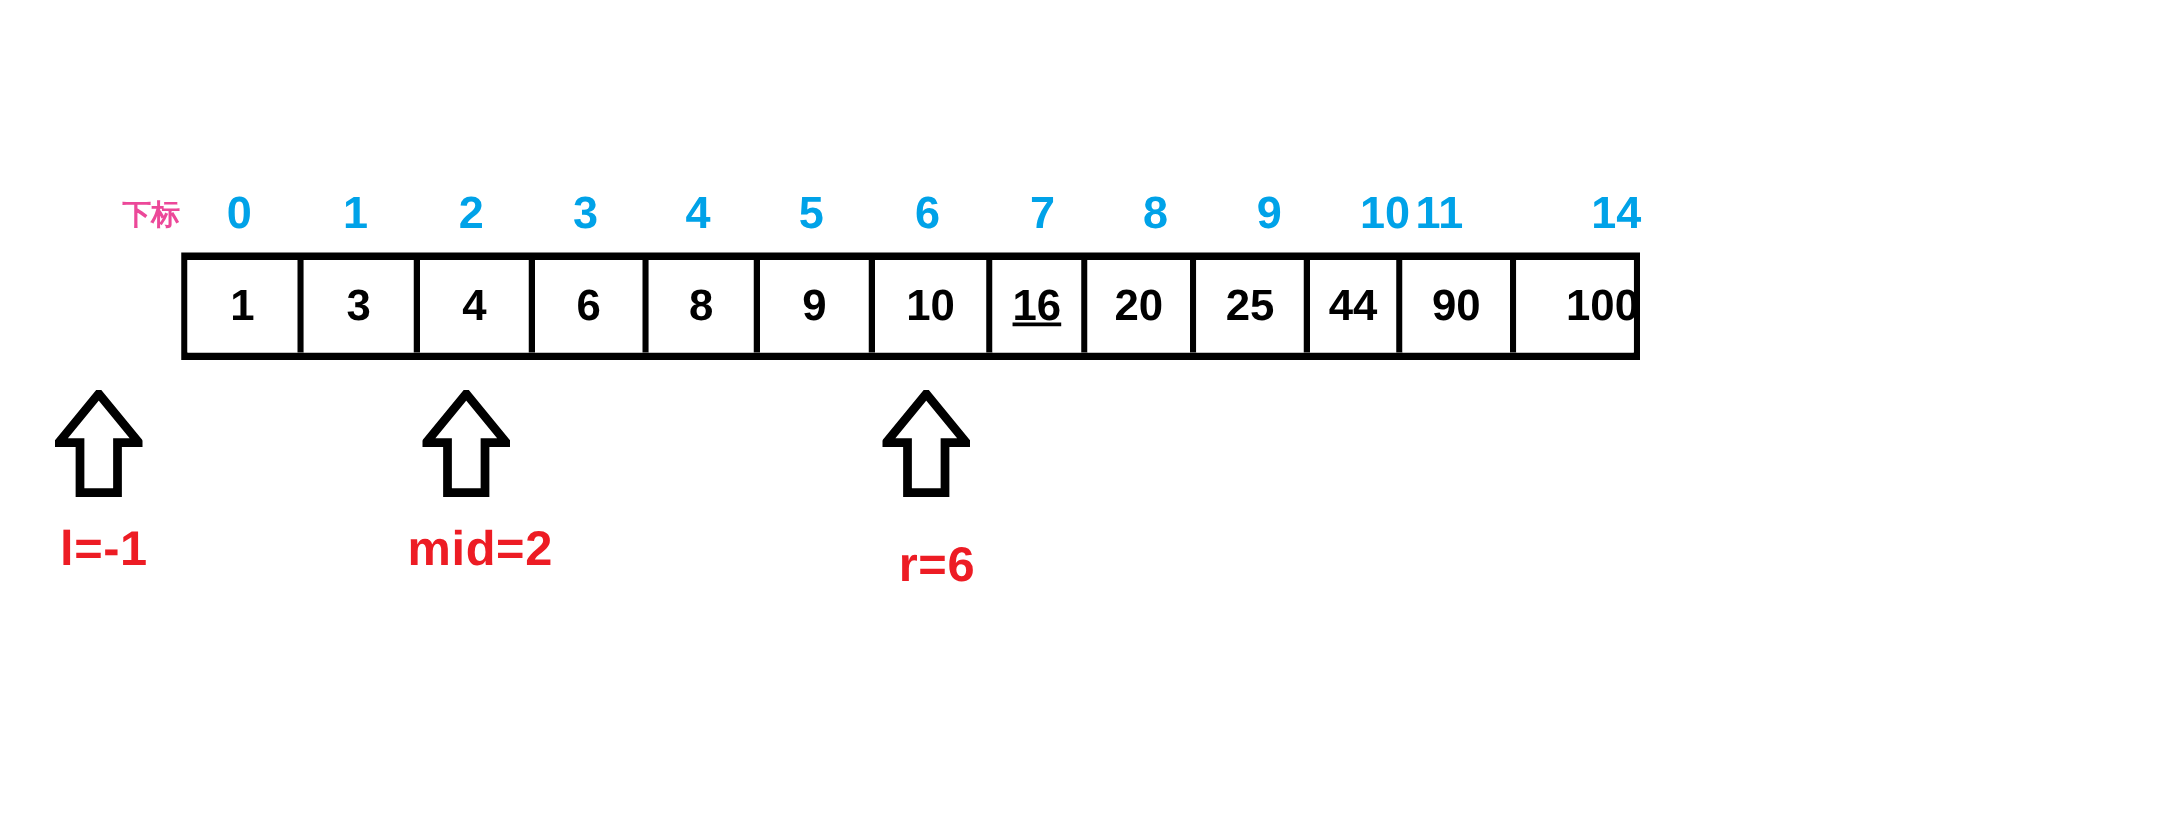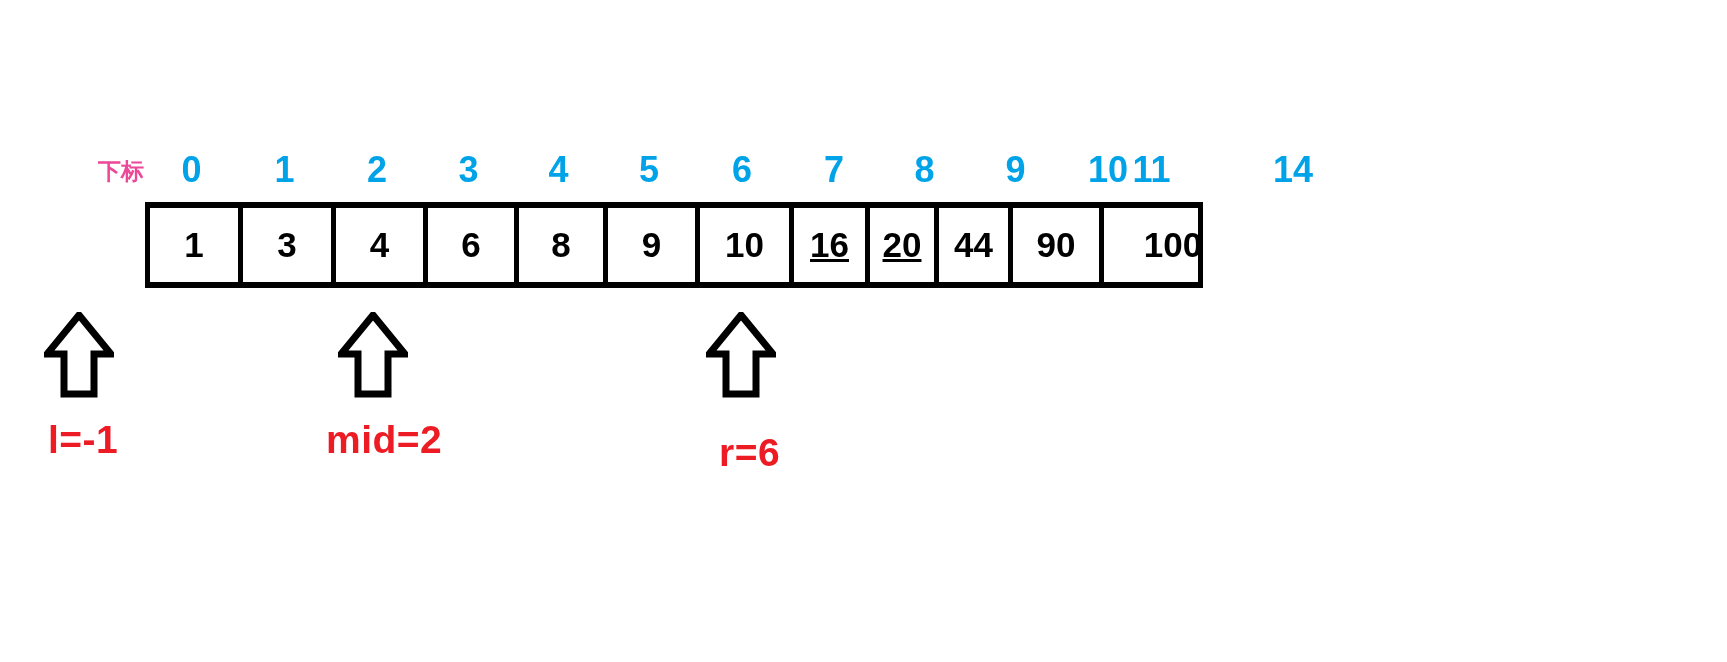--- a/index.html
+++ b/index.html
@@ -129,21 +129,22 @@
 
   <div class="array">
     <div class="cell" style="width:93px;">1</div>
     <div class="cell" style="width:93px;">3</div>
     <div class="cell" style="width:92px;">4</div>
     <div class="cell" style="width:91px;">6</div>
     <div class="cell" style="width:89px;">8</div>
     <div class="cell" style="width:92px;">9</div>
     <div class="cell" style="width:94px;">10</div>
     <div class="cell" style="width:76px;text-decoration:underline;">16</div>
-    <div class="cell" style="width:69px;text-decoration:underline;">20</div>
+    <div class="cell" style="width:87px;">20</div>
+    <div class="cell" style="width:91px;">25</div>
     <div class="cell" style="width:74px;">44</div>
     <div class="cell" style="width:91px;text-align:right;">90</div>
     <div class="cell" style="width:94px;">100</div>
   </div>
 
   <div class="arrow" style="left:44px;top:312px;">
     <svg viewBox="0 0 70 86" xmlns="http://www.w3.org/2000/svg">
       <polygon points="35,3 67,42 50,42 50,82 20,82 20,42 3,42" fill="#ffffff" stroke="#000000" stroke-width="7" stroke-linejoin="miter"></polygon>
     </svg>
   </div>

